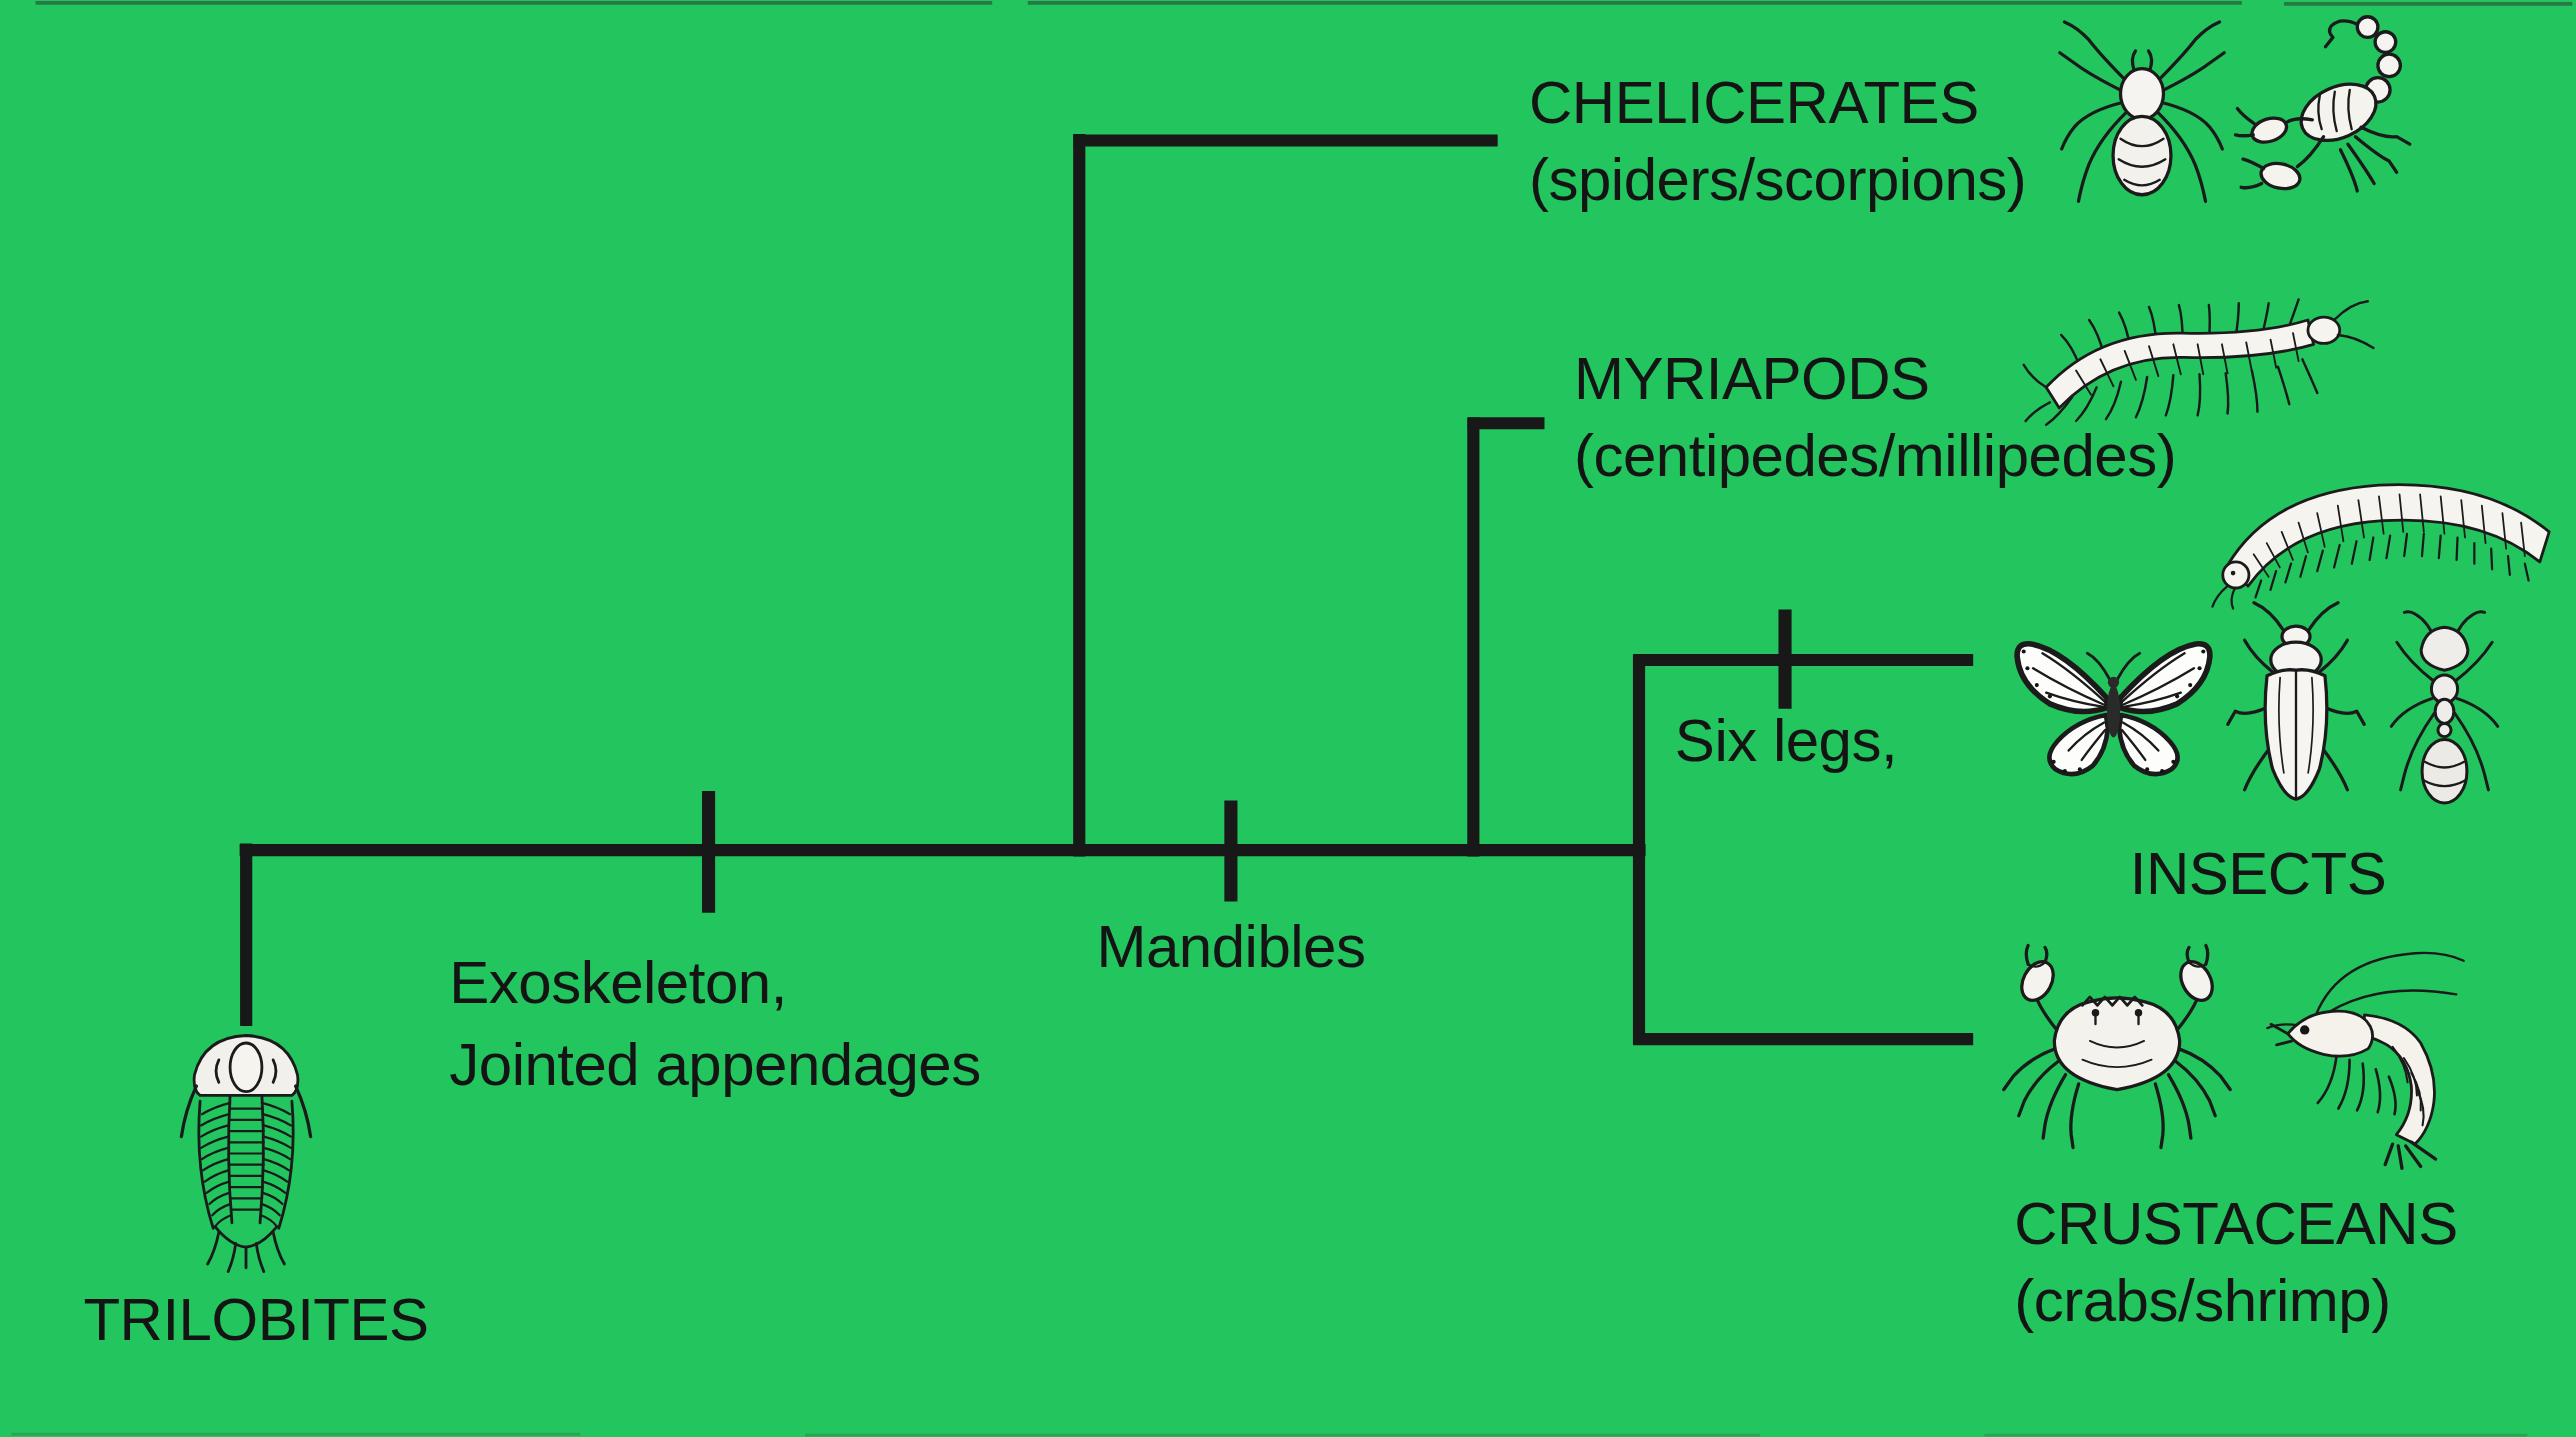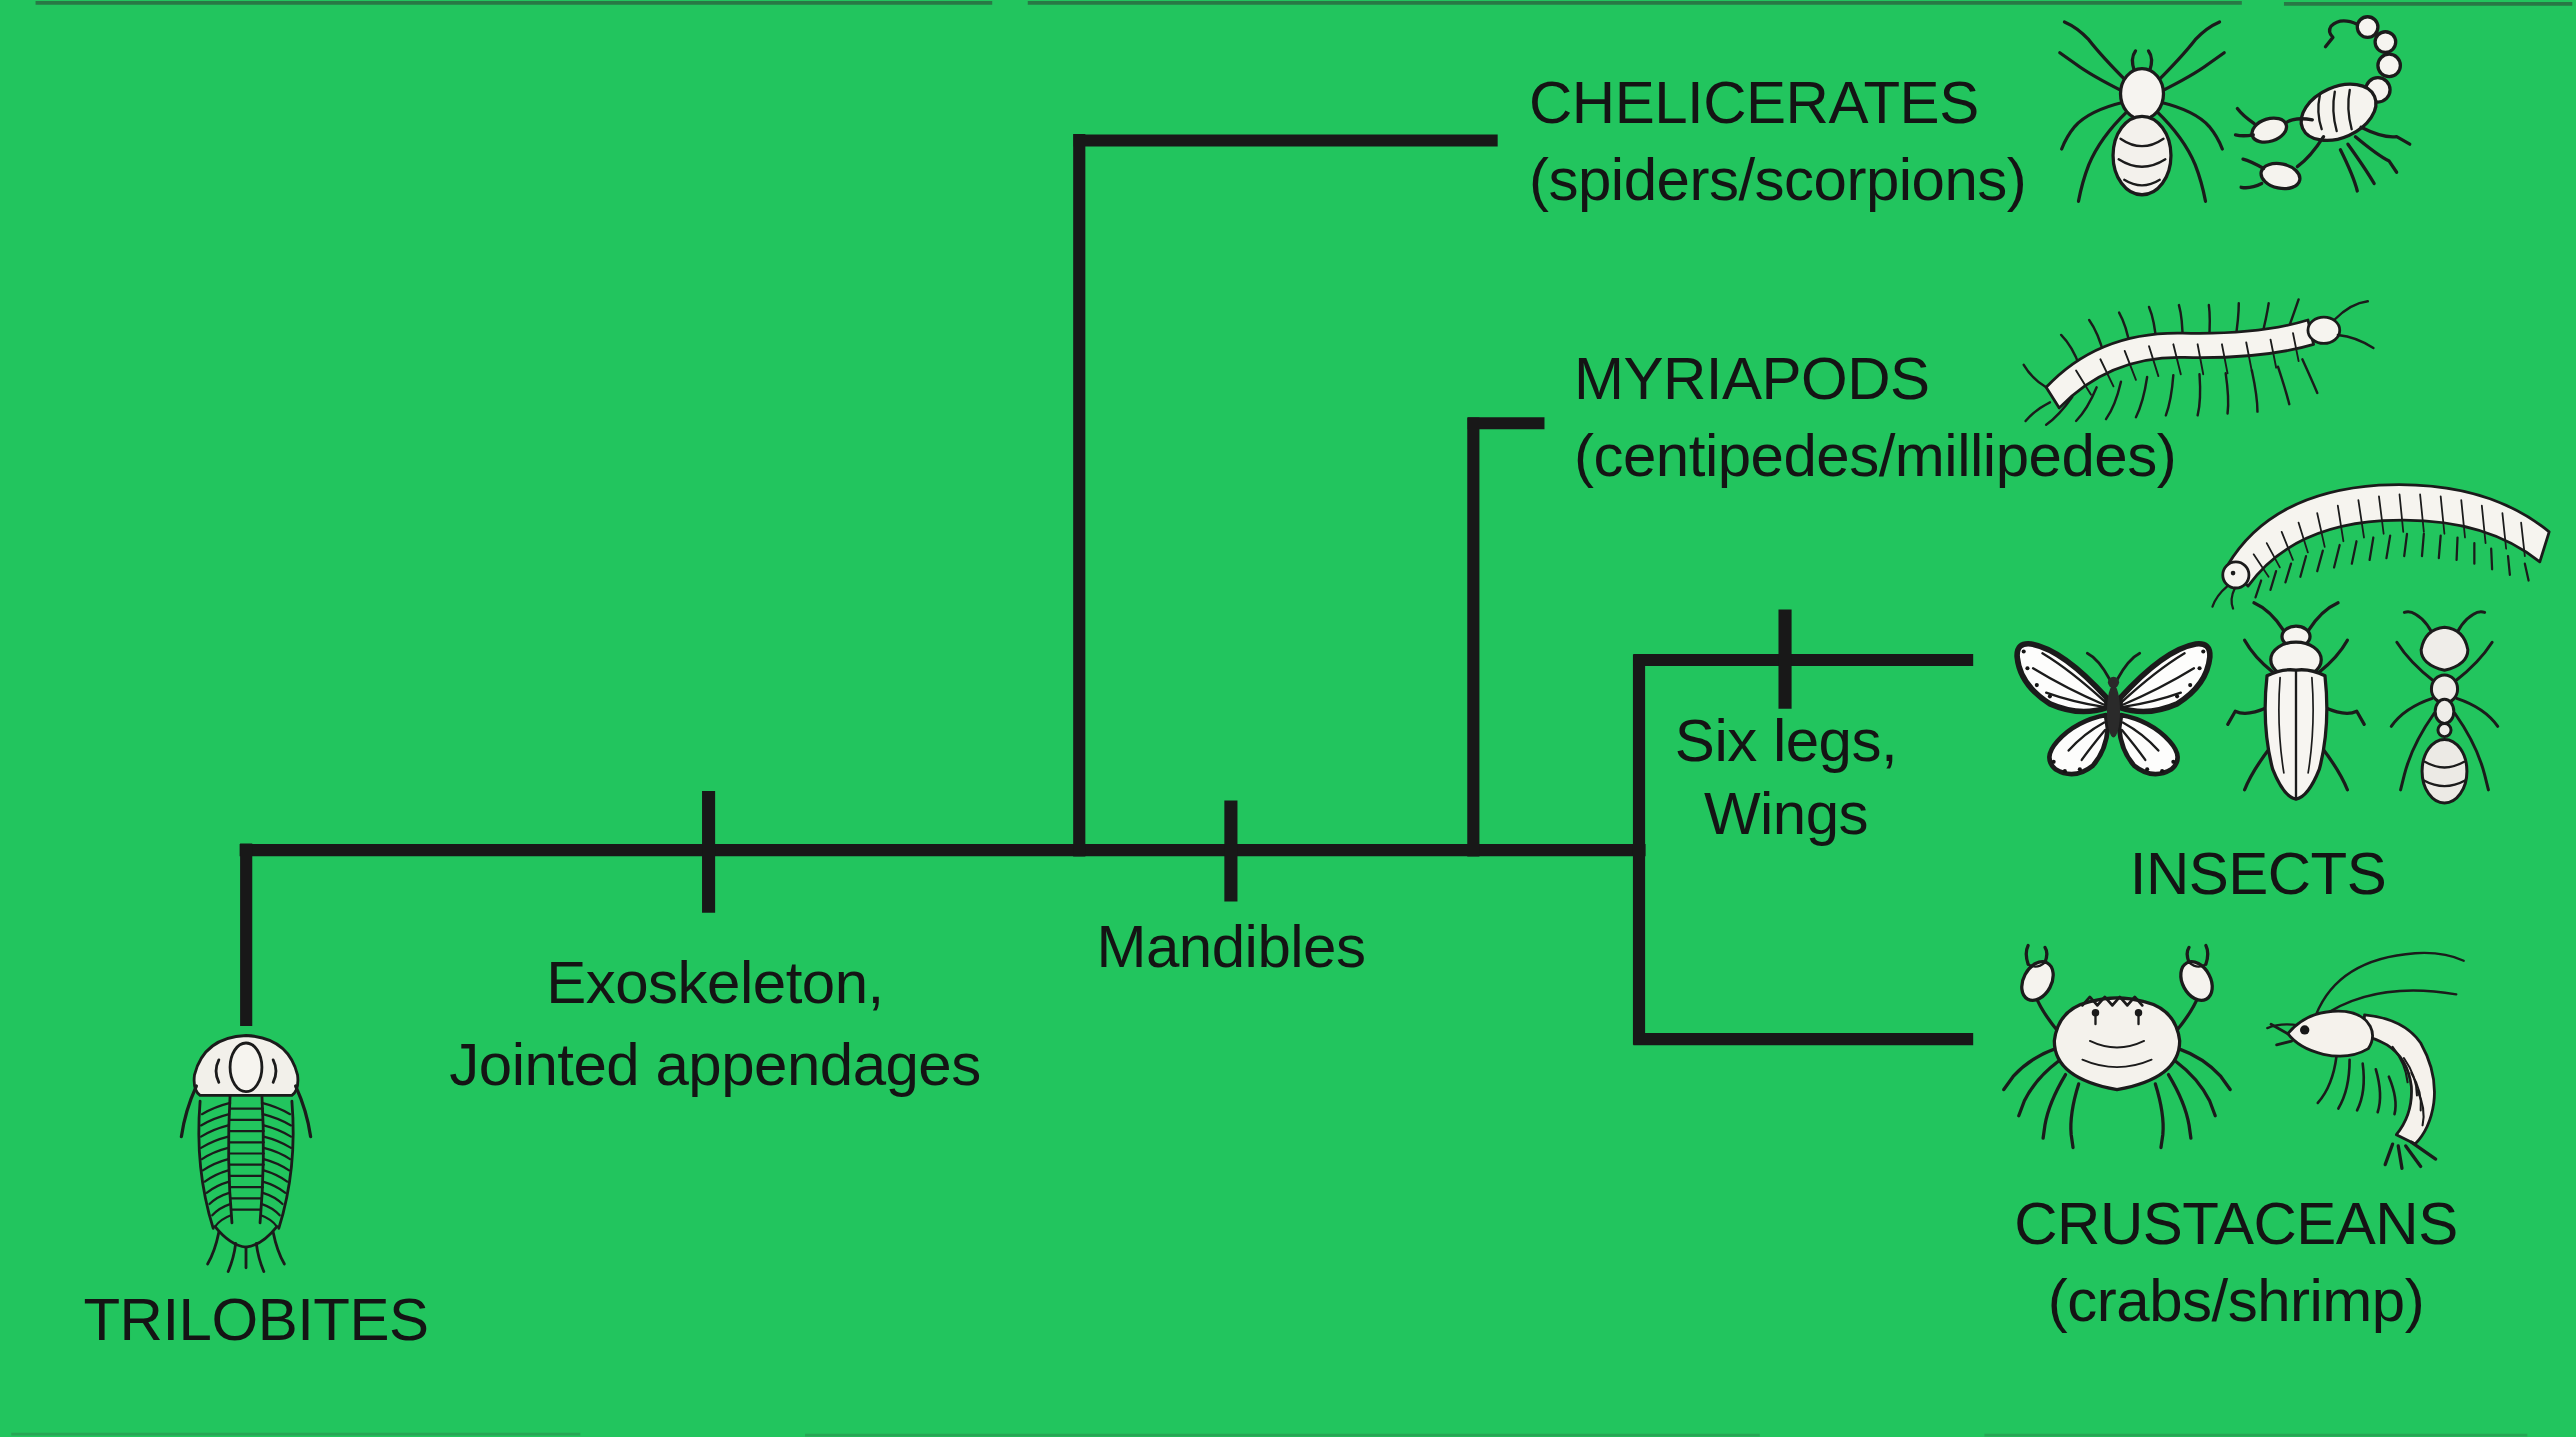--- a/index.html
+++ b/index.html
@@ -13,21 +13,21 @@
   }
   .tree-svg{position:absolute;left:0;top:0;width:2576px;height:1438px;}
   .label{
     position:absolute;
     font-size:60px;
     line-height:77px;
     letter-spacing:-0.5px;
     white-space:nowrap;
     color:#141414;
   }
-  .label.centered{transform:translateX(-50%);text-align:center;}
+  .label.centered{transform:translateX(-50%);text-align:left;}
   .label.lh88{line-height:82px;}
   .label.lh78{line-height:73px;}
   .icon{position:absolute;}
   .icon svg{display:block;width:100%;height:100%;}
   .ink{stroke:#1b1b1b;fill:none;stroke-linecap:round;stroke-linejoin:round;}
 </style>
 </head>
 <body>
 
 <div class="stage">
@@ -82,21 +82,20 @@
     <div>Exoskeleton,</div>
     <div>Jointed appendages</div>
   </div>
 
   <div class="label centered" style="left:1231px;top:908px">
     <div>Mandibles</div>
   </div>
 
   <div class="label centered lh78" style="left:1786px;top:704px">
     <div>Six legs,</div>
-    <div>Wings</div>
   </div>
 
   <div class="icon" style="left:2057px;top:15px;width:170px;height:225px">
     <svg viewBox="0 0 182 240">
       <g class="ink" stroke-width="3.5">
         <path d="M106,72 Q134,44 148,26 Q160,13 174,7"></path>
         <path d="M110,82 Q146,64 162,52 Q172,45 179,40"></path>
         <path d="M111,93 Q148,102 163,119 Q172,130 177,143"></path>
         <path d="M107,103 Q136,131 148,160 Q155,178 159,199"></path>
         <path d="M76,72 Q48,44 34,26 Q22,13 8,7"></path>

